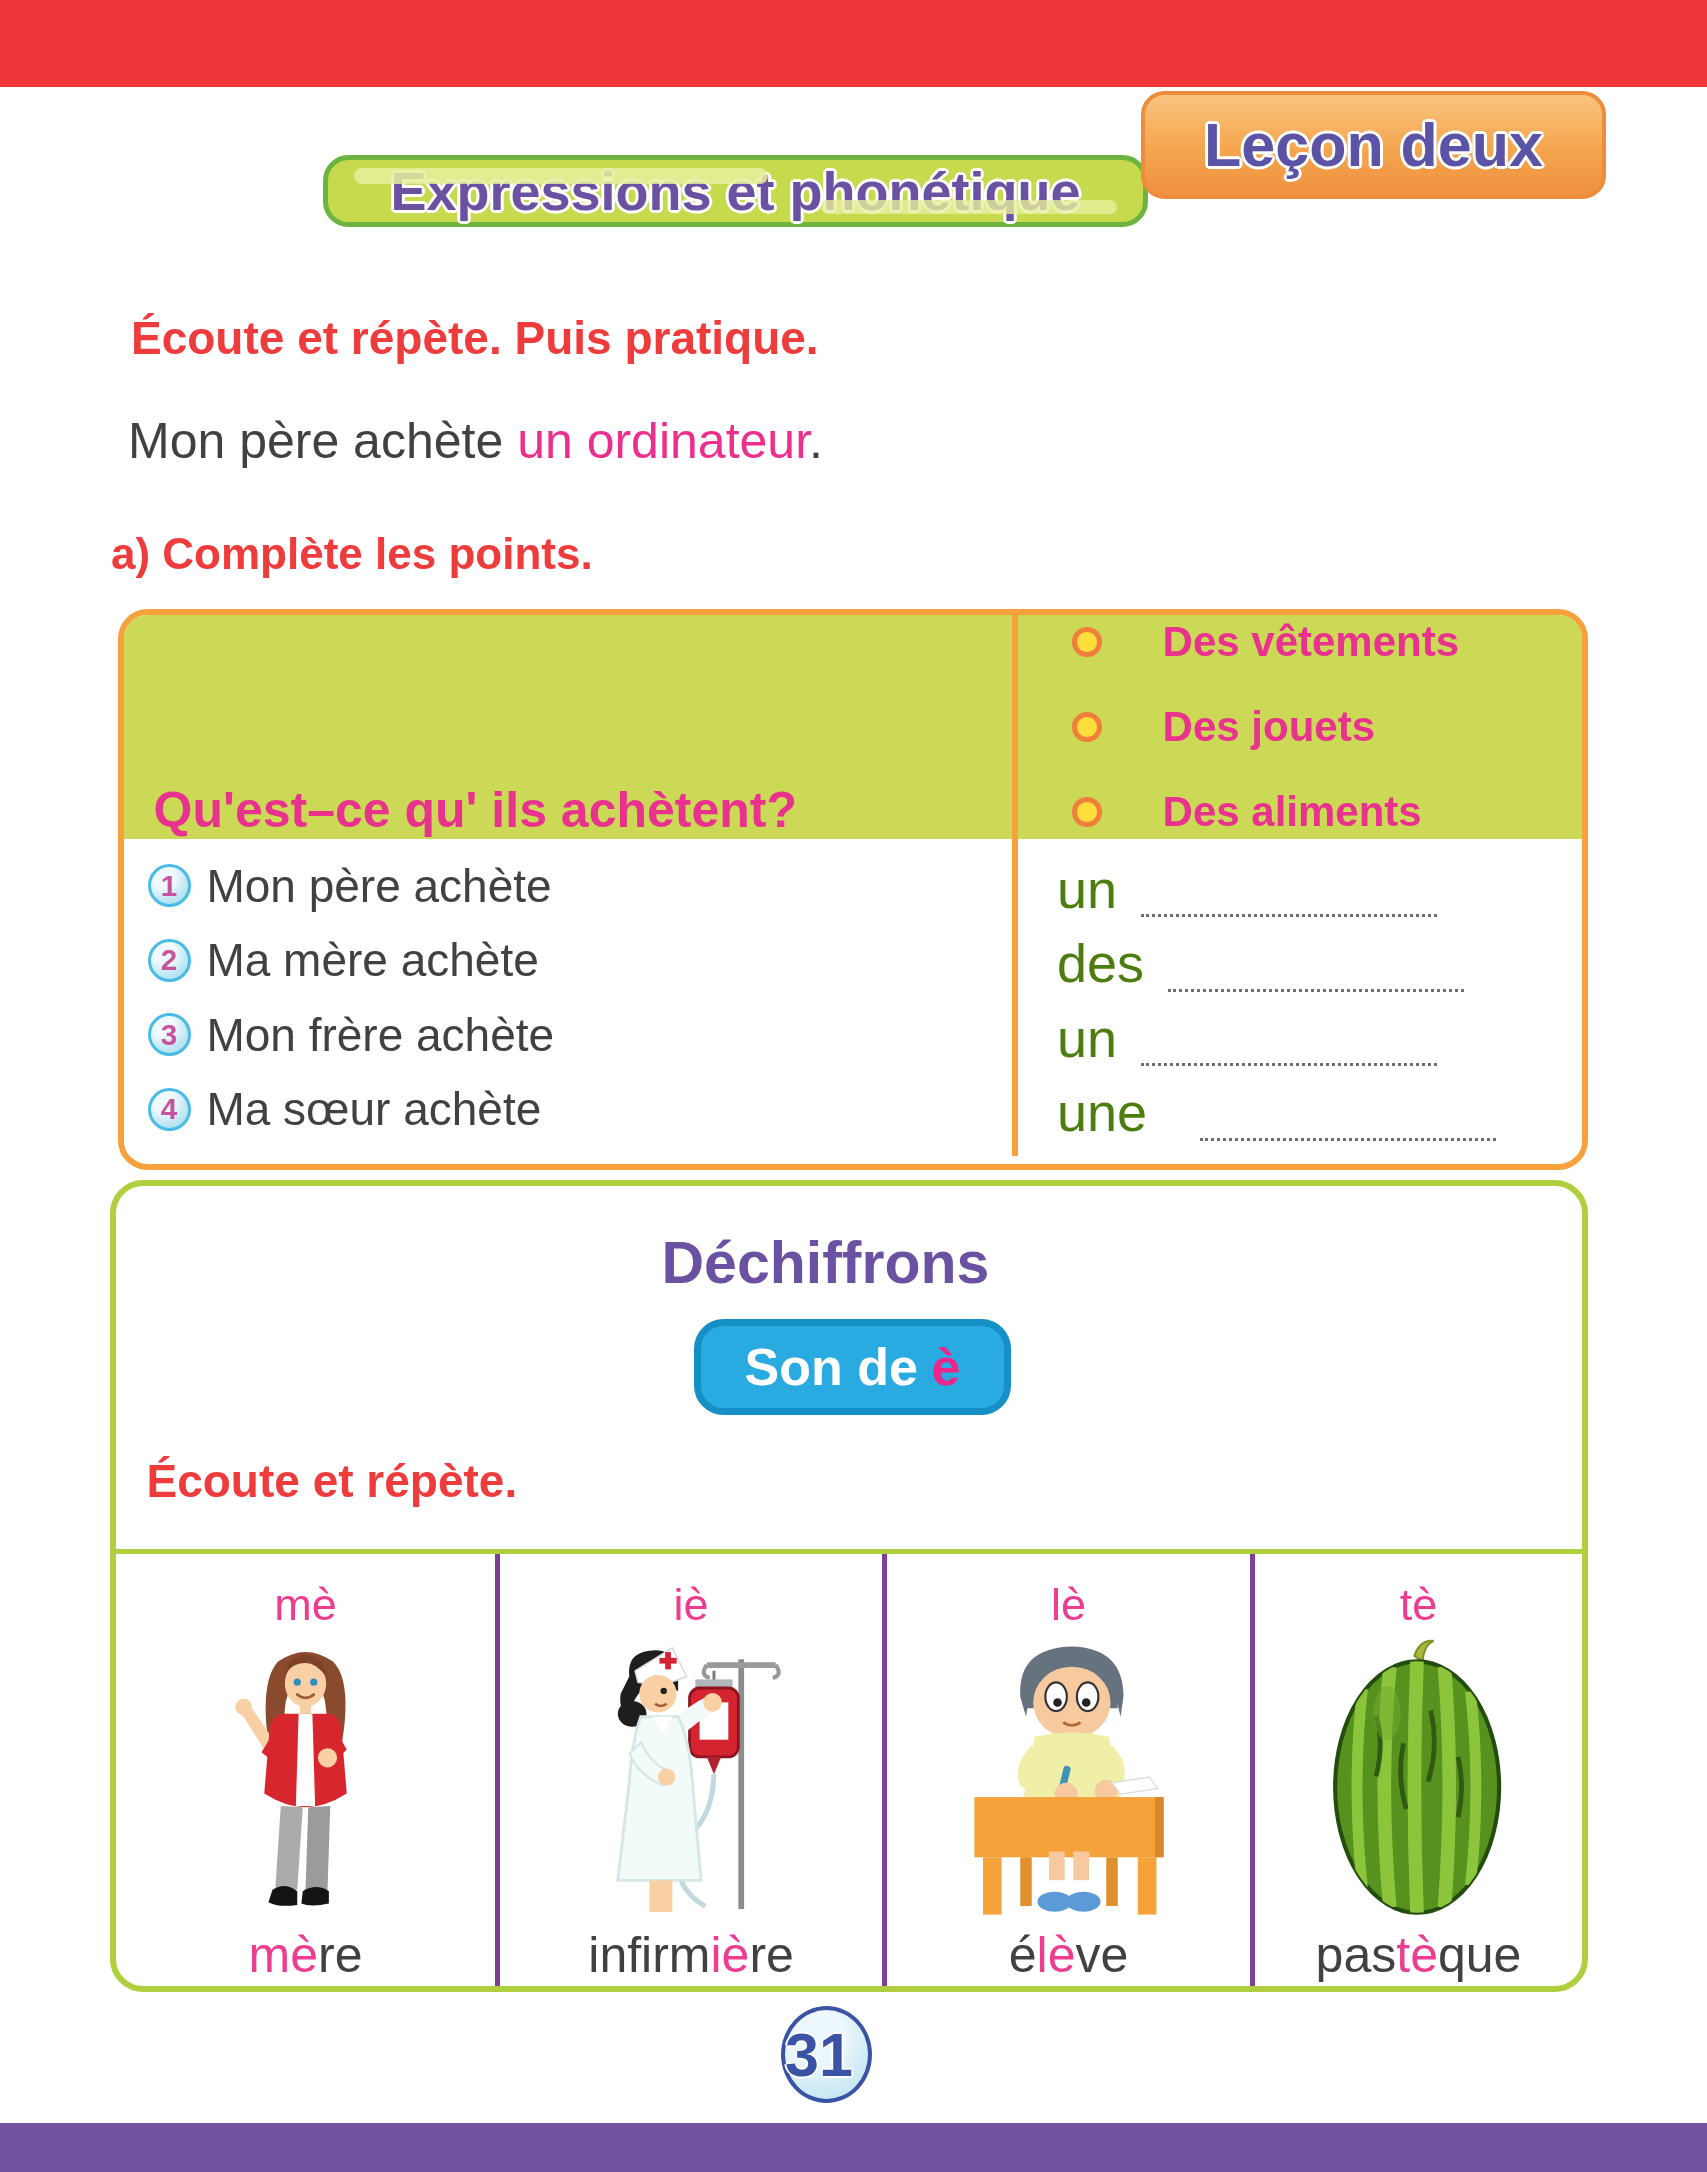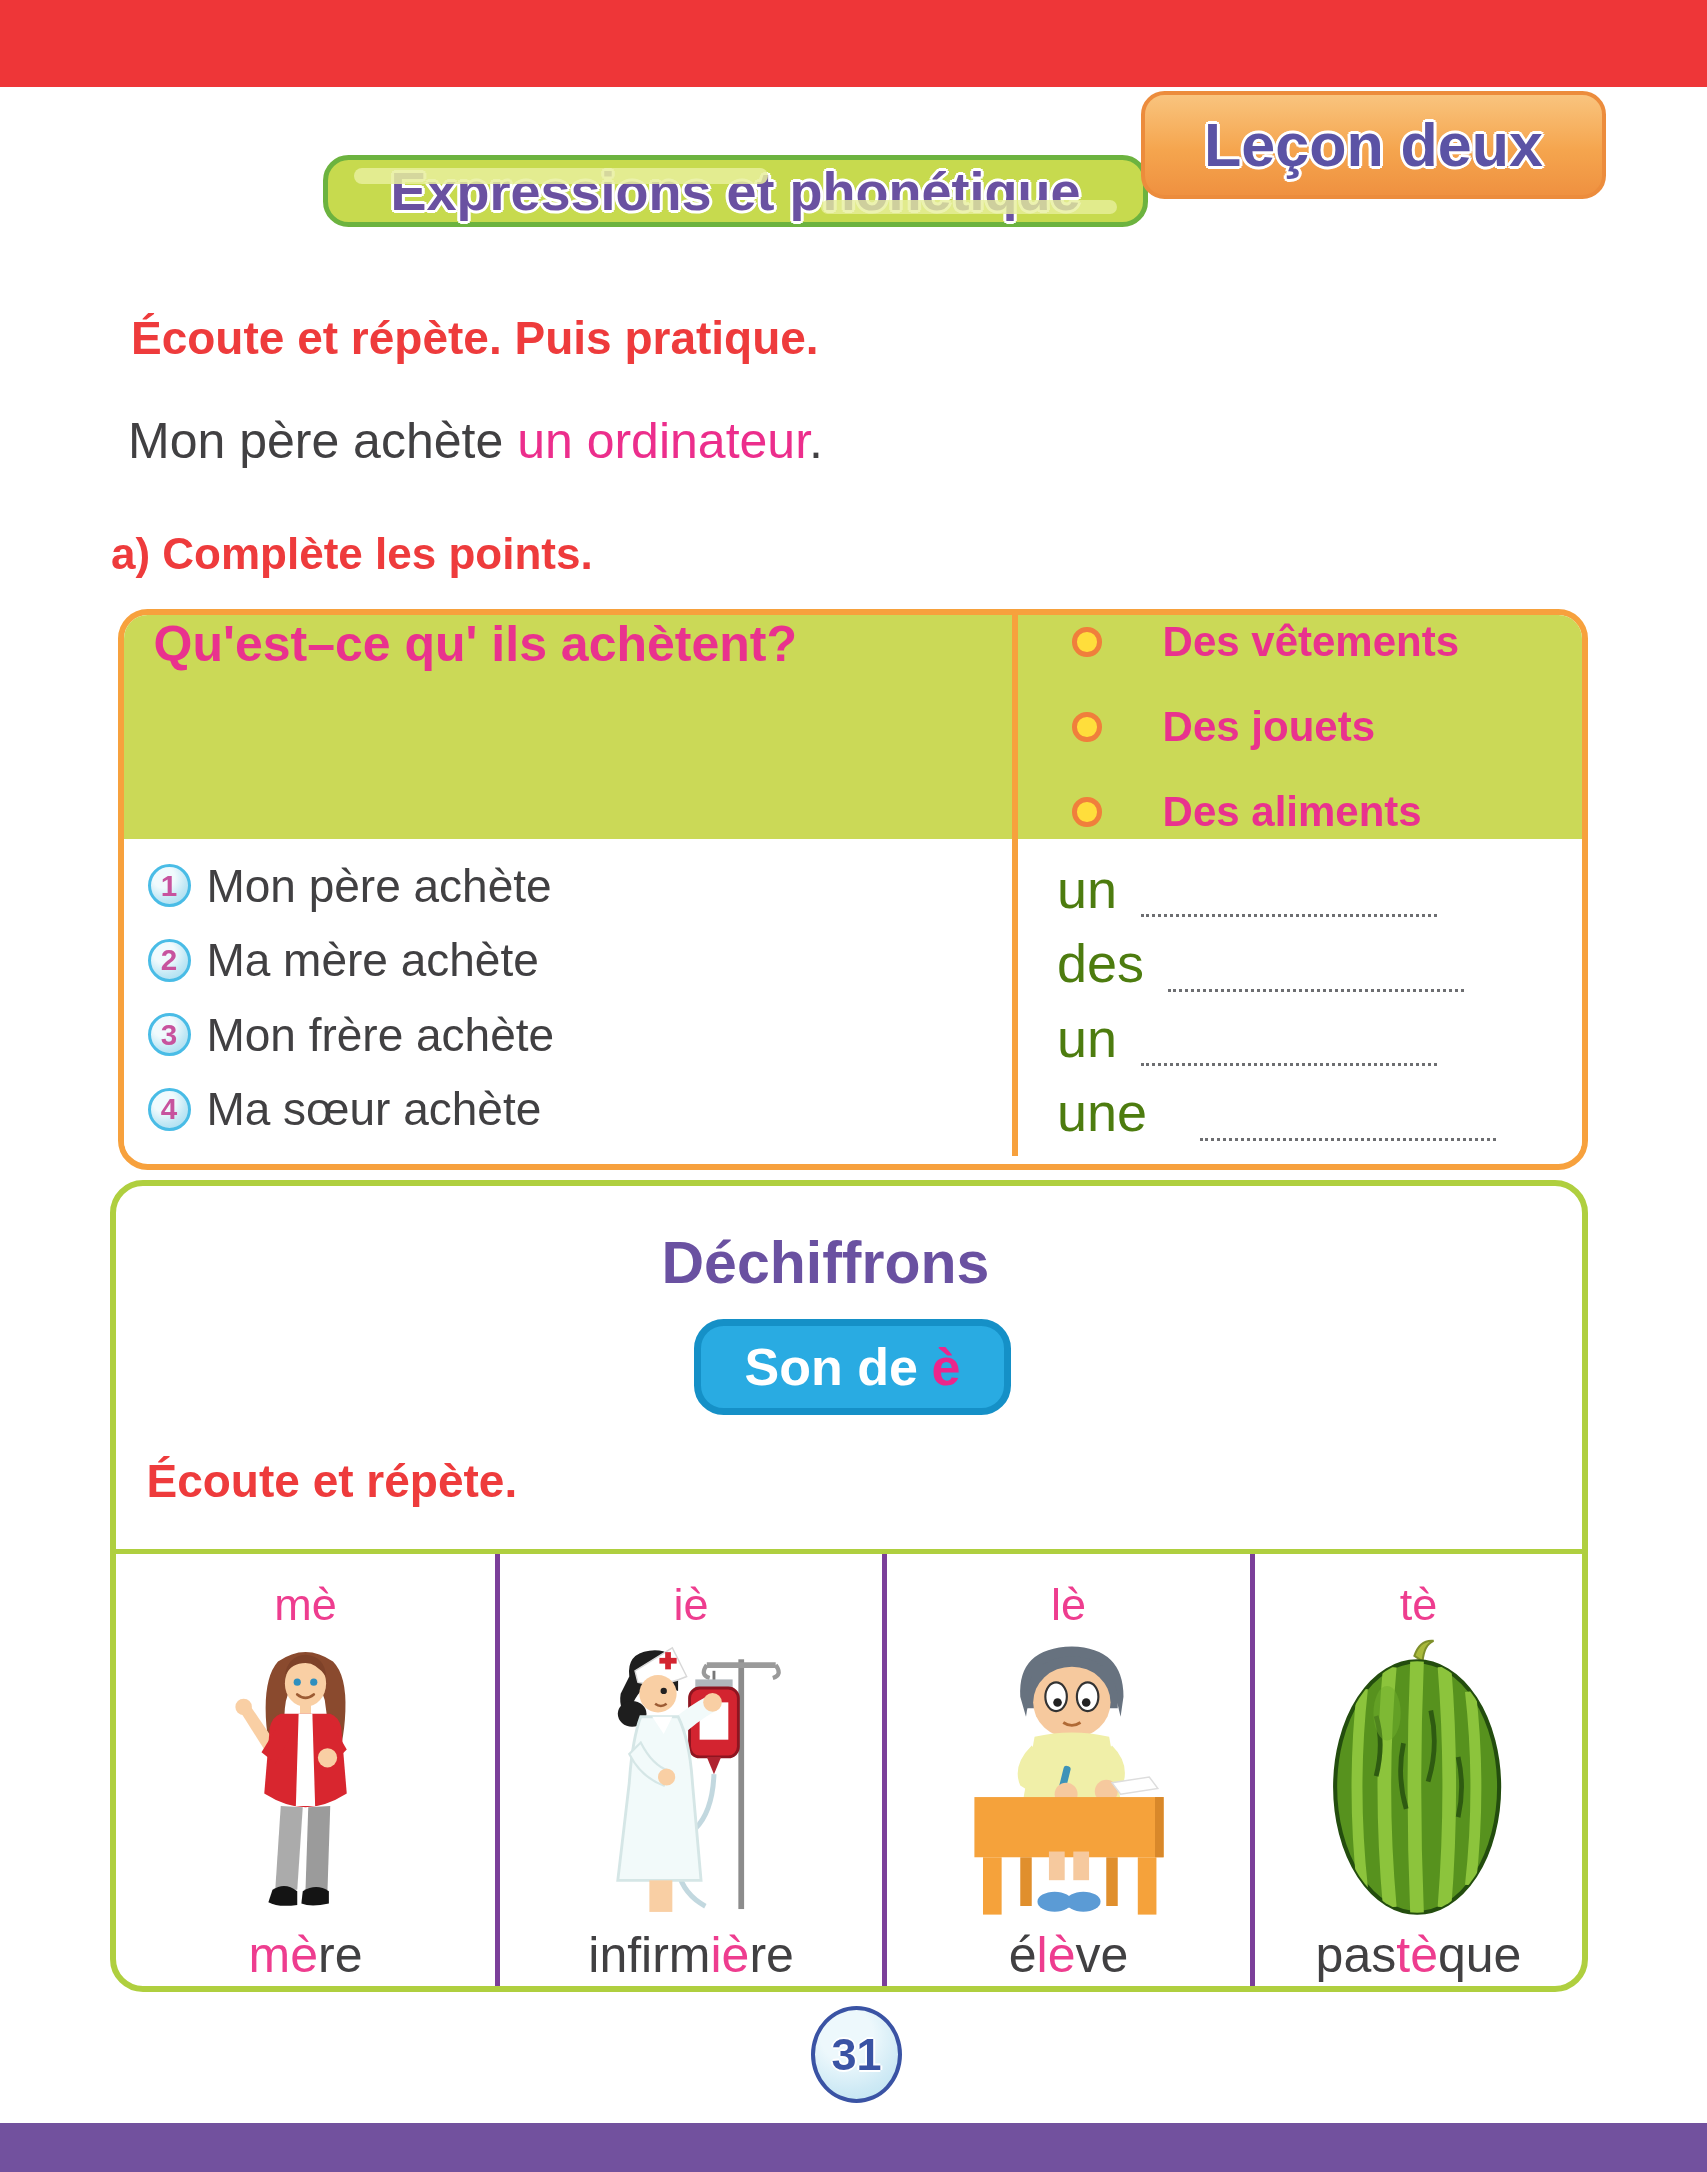--- a/index.html
+++ b/index.html
@@ -49,21 +49,21 @@
   .sentence .hl{color:#EC2E8C;}
   .ex-label{position:absolute;left:111px;top:529px;font-size:44px;font-weight:800;color:#EE3B3C;}
 
   
   .qtable{
     position:absolute;left:118px;top:609px;width:1470px;height:561px;
     box-sizing:border-box;border:6.9px solid #F7A13D;border-radius:29.6px;
     background:#fff;overflow:hidden;
   }
   .qhead{height:224px;display:grid;grid-template-columns:888px 1fr;background:#CBD957;}
-  .qhead-left{display:flex;align-items:flex-start;padding-left:29.6px;
+  .qhead-left{display:flex;align-items:flex-end;padding-left:29.6px;
     font-size:50px;font-weight:bold;color:#E9328E;}
   .qhead-right{border-left:6.9px solid #F7A13D;display:flex;flex-direction:column;
     justify-content:center;gap:37px;padding-left:54px;}
   .option{display:flex;align-items:center;gap:61px;}
   .bullet{width:29.6px;height:29.6px;box-sizing:border-box;border-radius:50%;
     background:#FFDE3B;border:5.9px solid #F07F3C;flex:0 0 auto;}
   .option-label{font-size:42px;font-weight:bold;color:#E9328E;}
   .qbody{height:317px;display:grid;grid-template-columns:888px 1fr;background:#fff;}
   .qbody-left{display:flex;flex-direction:column;justify-content:space-evenly;
     padding:3.9px 0 3.9px 23.6px;}
@@ -101,25 +101,25 @@
   .ph-col.c1{width:26.2%;border-right:5.9px solid #7B3F9A;}
   .ph-col.c2{width:26.4%;border-right:5.9px solid #7B3F9A;}
   .ph-col.c3{width:25.1%;border-right:5.9px solid #7B3F9A;}
   .ph-col.c4{width:22.3%;}
   .ph-head{font-size:45px;font-weight:500;color:#EE3D8F;height:55px;}
   .ph-img{height:286px;display:flex;align-items:center;justify-content:center;}
   .ph-label{font-size:50px;font-weight:400;color:#414042;margin-top:5.9px;white-space:nowrap;text-align:center;}
   .ph-label .hl{color:#EE3D8F;}
 
   
-  .page-circle{position:absolute;left:811px;top:2006px;width:91px;height:97px;
+  .page-circle{position:absolute;left:781px;top:2006px;width:91px;height:97px;
     box-sizing:border-box;border-radius:50%;
     background:radial-gradient(circle at 38% 28%, #EDF8FC 0 32%, #CFEAF5 68%, #B9E1F0 100%);
-    border:4.9px solid #3A53A4;display:flex;align-items:center;justify-content:center;
-    font-size:45px;font-weight:800;color:#3A53A4;
+    border:4.9px solid #3A53A4;display:flex;align-items:center;justify-content:flex-start;
+    font-size:61px;font-weight:800;color:#3A53A4;
     text-shadow:2px 0 0 #fff,-2px 0 0 #fff,0 2px 0 #fff,0 -2px 0 #fff;}
 </style>
 </head>
 <body>
 
 <div class="page">
 
   <div class="top-bar"></div>
 
   <div class="lesson-badge outline-white">

